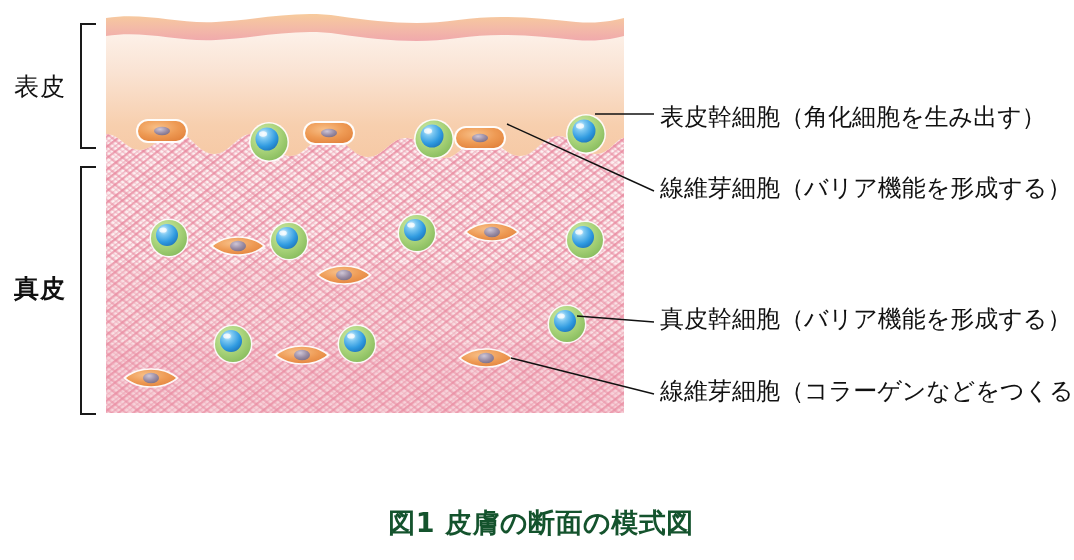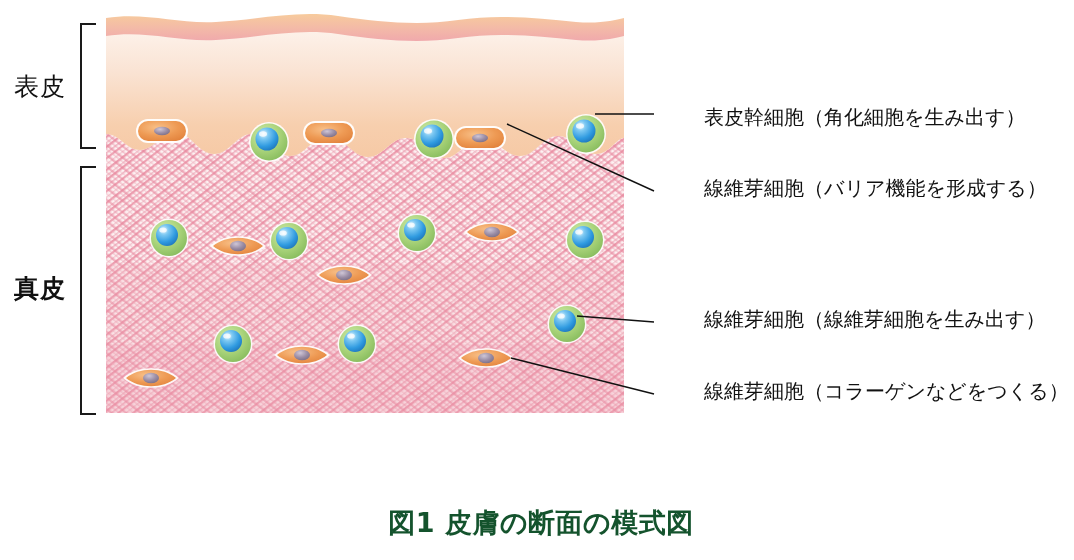--- a/index.html
+++ b/index.html
@@ -59,26 +59,25 @@
   
   #leaders {
     position: absolute;
     left: 0; top: 0;
     width: 1074px;
     height: 560px;
     pointer-events: none;
   }
   .callout {
     position: absolute;
-    font-size: 20px;
+    font-size: 24px;
     line-height: 28px;
     color: #111111;
     white-space: nowrap;
     font-family: Liberation Serif, serif;
-    margin-left: 44px;
   }
   #callout-0 { left: 656px; top: 103px; }
   #callout-1 { left: 656px; top: 174px; }
   #callout-2 { left: 656px; top: 305px; }
   #callout-3 { left: 656px; top: 377px; }
 
   
   #caption {
     position: absolute;
     left: 0;
@@ -346,18 +345,18 @@
 
   <svg id="leaders" viewBox="0 0 1074 560" xmlns="http://www.w3.org/2000/svg">
     <line x1="591" y1="114" x2="650" y2="114" stroke="#111111" stroke-width="1.4"></line>
     <line x1="503" y1="124" x2="650" y2="191" stroke="#111111" stroke-width="1.4"></line>
     <line x1="573" y1="316" x2="650" y2="322" stroke="#111111" stroke-width="1.4"></line>
     <line x1="507" y1="358" x2="650" y2="394" stroke="#111111" stroke-width="1.4"></line>
   </svg>
 
   <div class="callout" id="callout-0">表皮幹細胞（角化細胞を生み出す）</div>
   <div class="callout" id="callout-1">線維芽細胞（バリア機能を形成する）</div>
-  <div class="callout" id="callout-2">線維芽細胞（線維芽細胞を生み出す）</div>
+  <div class="callout" id="callout-2">真皮幹細胞（バリア機能を形成する）</div>
   <div class="callout" id="callout-3">線維芽細胞（コラーゲンなどをつくる）</div>
 
   <div id="caption">図1 皮膚の断面の模式図</div>
 
 </div>
 
 </body></html>

